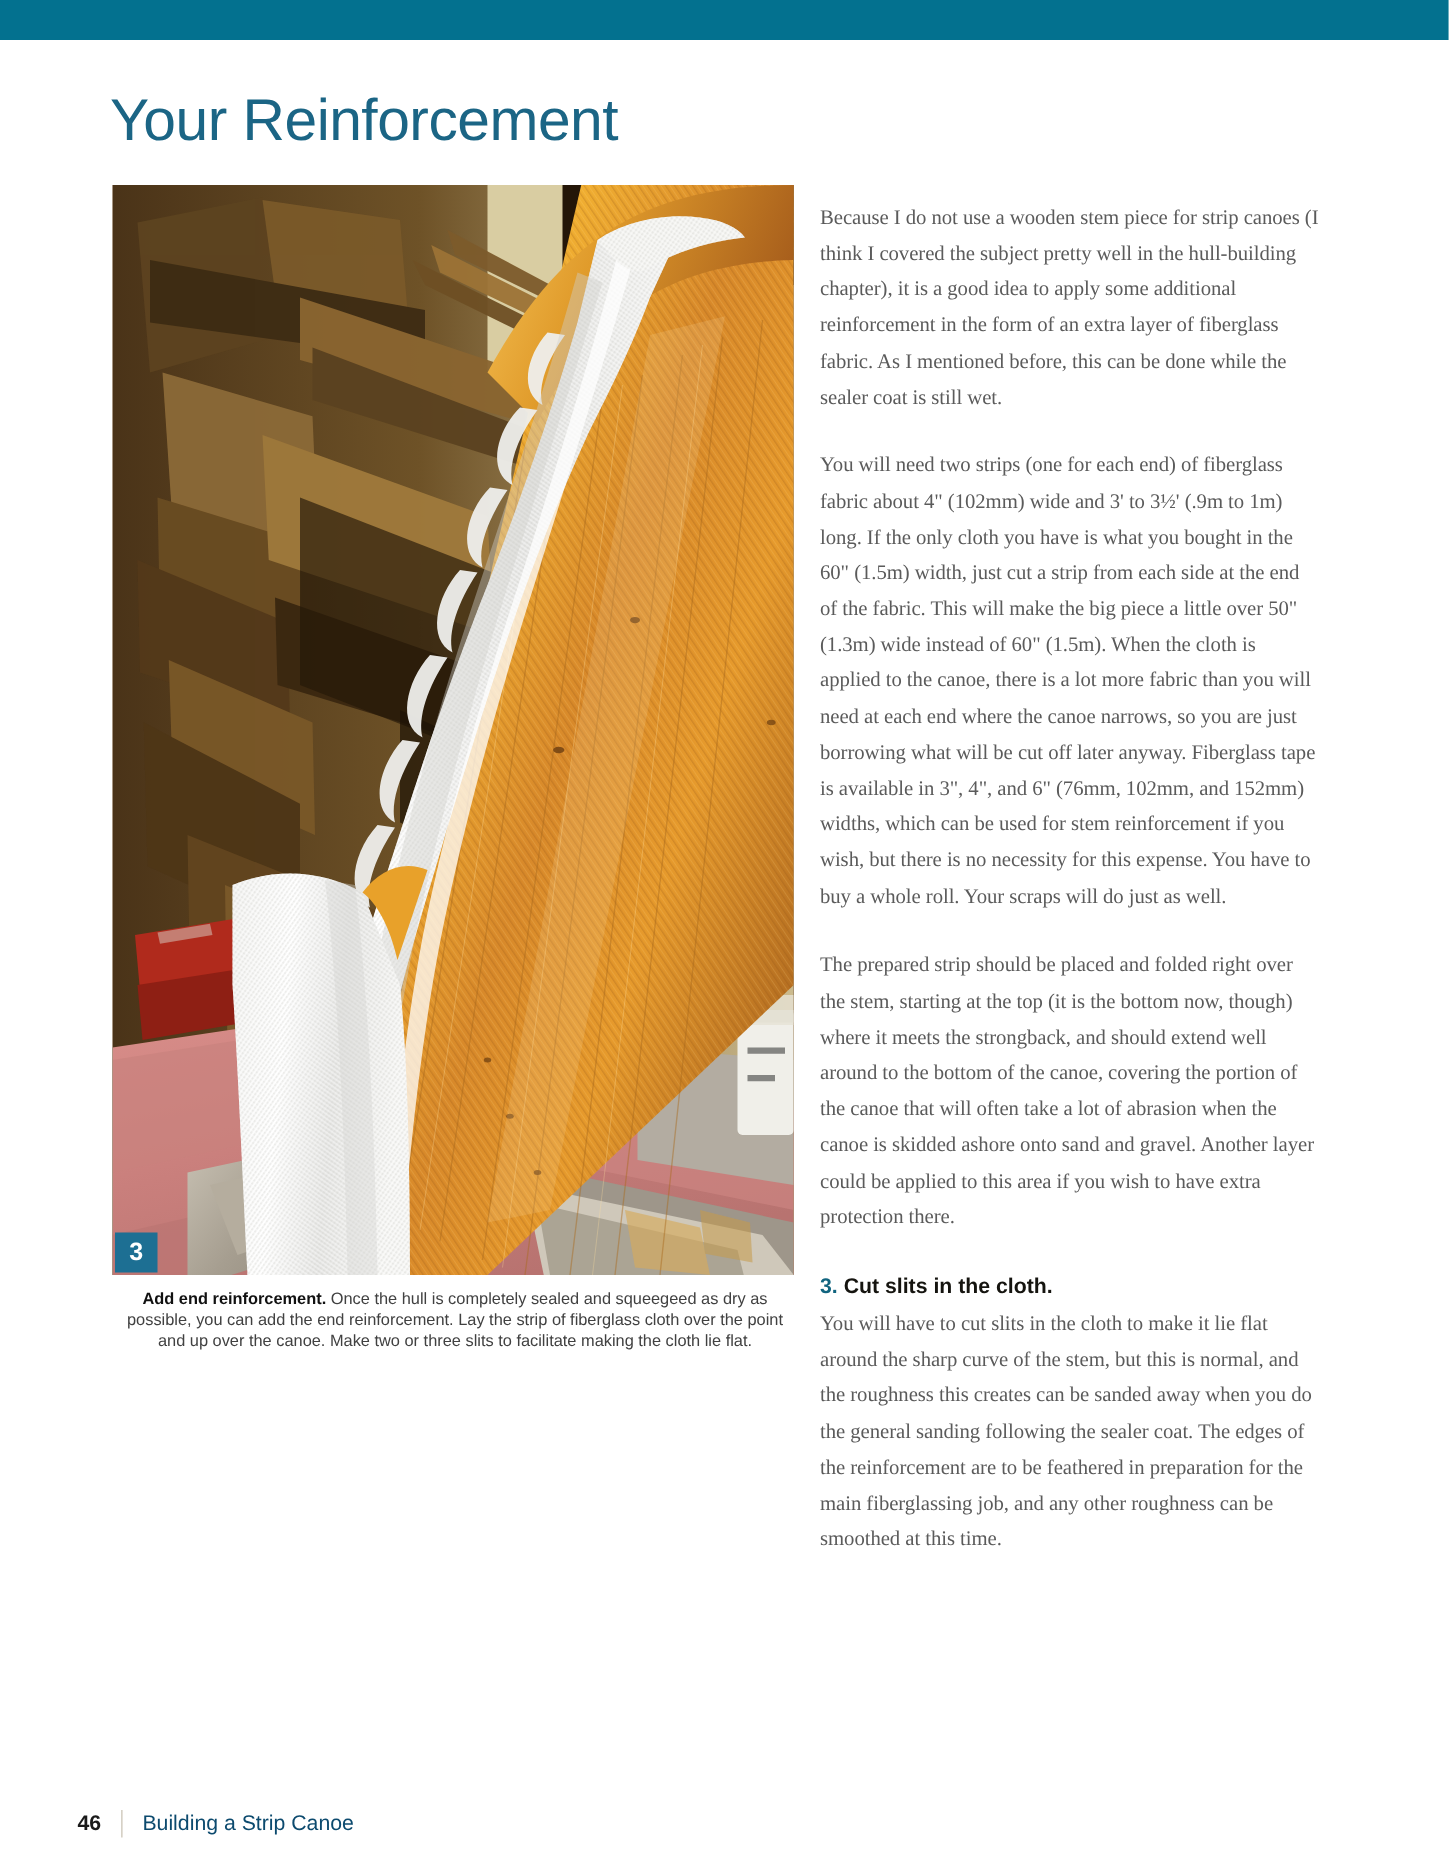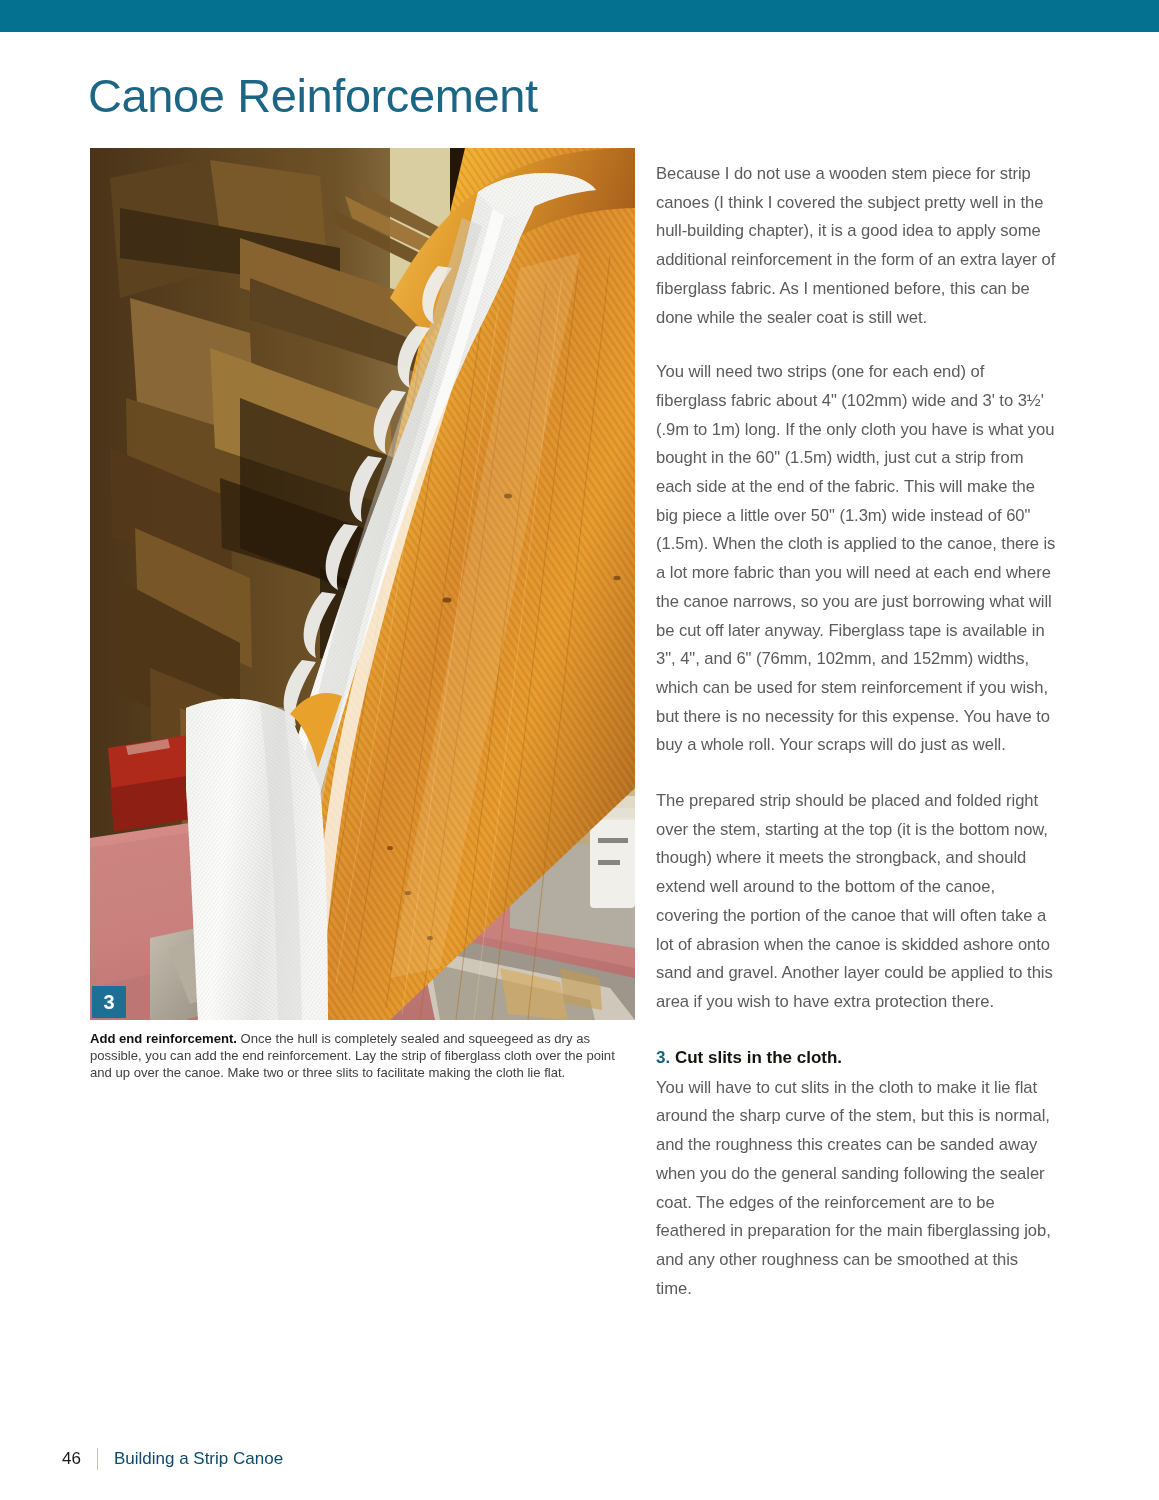--- a/index.html
+++ b/index.html
@@ -75,40 +75,40 @@
 
   .caption {
     position: absolute;
     left: 90px;
     top: 1030px;
     width: 548px;
     font-size: 13.1px;
     line-height: 17.2px;
     color: #414141;
     font-family: "Liberation Sans", sans-serif;
-    text-align: left;
+    text-align: center;
   }
   .caption b {
     font-weight: 700;
     color: #111111;
   }
 
   
   .col-right {
     position: absolute;
     left: 656px;
     top: 160px;
     width: 400px;
   }
   .body-p {
     font-size: 16.6px;
     line-height: 28.7px;
     color: #5b5b5b;
     margin: 0 0 26px 0;
-    font-family: Liberation Sans, sans-serif;
+    font-family: Liberation Serif, serif;
     letter-spacing: -0.05px;
   }
   .body-p.tight { margin-bottom: 0; }
 
   .step-head {
     font-size: 17px;
     line-height: 27px;
     font-weight: 700;
     color: #15140f;
     margin: 0 0 3px 0;
@@ -124,41 +124,41 @@
   .footer {
     position: absolute;
     left: 62px;
     top: 1448px;
     display: flex;
     align-items: center;
     font-family: "Liberation Sans", sans-serif;
   }
   .footer .pg-num {
     font-size: 17px;
-    font-weight: 400;
+    font-weight: 700;
     color: #1a1a1a;
   }
   .footer .divider {
     width: 1px;
     height: 22px;
     background: #c9c2b4;
     margin: 0 16px;
   }
   .footer .book-title {
     font-size: 17px;
     font-weight: 400;
     color: #0c4a6e;
   }
 </style>
 </head>
 <body>
 
 <div class="top-banner"></div>
 
-<div class="page-title">Canoe Reinforcement</div>
+<div class="page-title">Your Reinforcement</div>
 
 <div class="figure">
   <div class="photo">
     <svg viewBox="0 0 545 872" preserveAspectRatio="none" aria-hidden="true">
       <defs>
         <linearGradient id="wallG" x1="0" y1="0" x2="1" y2="0">
           <stop offset="0" stop-color="#4a3318"></stop>
           <stop offset="0.45" stop-color="#6e5227"></stop>
           <stop offset="1" stop-color="#ccbb8e"></stop>
         </linearGradient>

